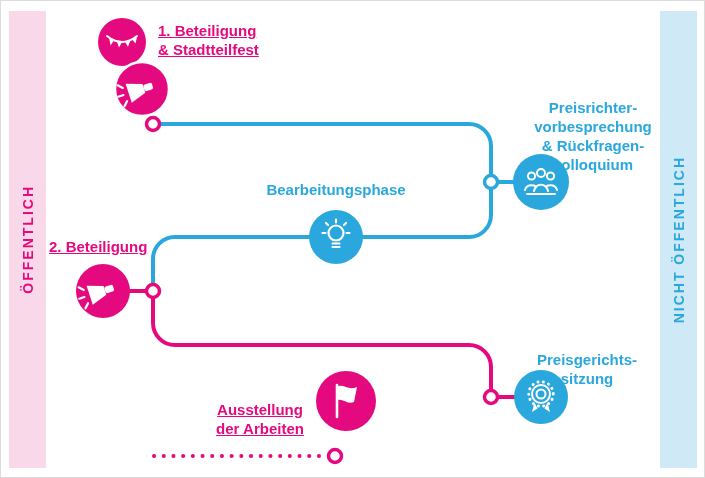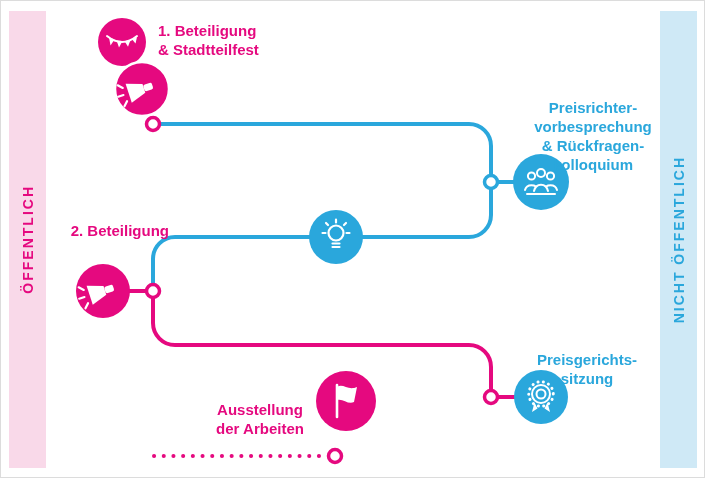--- a/index.html
+++ b/index.html
@@ -42,26 +42,26 @@
   .pink-fill{fill:var(--pink);}
   .blue-fill{fill:var(--blue);}
   .ring{fill:#ffffff;stroke-width:3.5;}
   .dotted{stroke-dasharray:0.1 9.6;}
 
   .label{
     position:absolute;
     font-weight:600;font-size:15px;line-height:19px;
     white-space:pre-line;
   }
-  .label-pink{color:var(--pink);}
+  .label-pink{color:var(--pink);text-decoration:underline;}
   .label-blue{color:var(--blue);}
   .l1{left:157px;top:20px;width:170px;text-align:left;}
   .l2{left:516px;top:97px;width:152px;text-align:center;}
   .l3{left:255px;top:179px;width:160px;text-align:center;}
-  .l4{left:48px;top:220px;width:120px;text-align:right;}
+  .l4{left:48px;top:236px;width:120px;text-align:left;}
   .l5{left:512px;top:349px;width:148px;text-align:center;}
   .l6{left:203px;top:399px;width:112px;text-align:center;}
 </style>
 </head>
 <body>
 
 <div class="stage">
 
   <div class="band band-left">
     <span class="band-text">ÖFFENTLICH</span>
@@ -157,19 +157,20 @@
       </g>
     </g>
   </svg>
 
   <div class="label label-pink l1">1. Beteiligung
 &amp; Stadtteilfest</div>
   <div class="label label-blue l2">Preisrichter-
 vorbesprechung
 &amp; Rückfragen-
 kolloquium</div>
+  <div class="label label-blue l3">Bearbeitungsphase</div>
   <div class="label label-pink l4">2. Beteiligung</div>
   <div class="label label-pink l6">Ausstellung
 der Arbeiten</div>
   <div class="label label-blue l5">Preisgerichts-
 sitzung</div>
 
 </div>
 
 </body></html>

